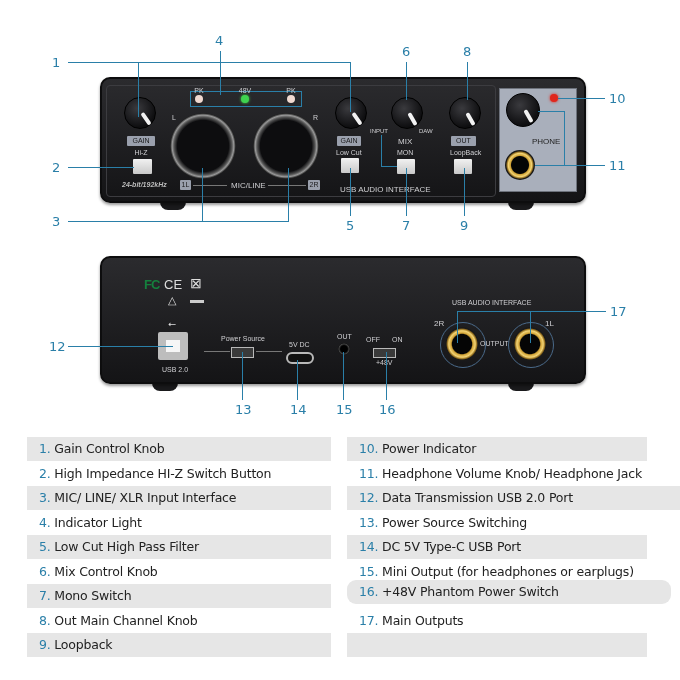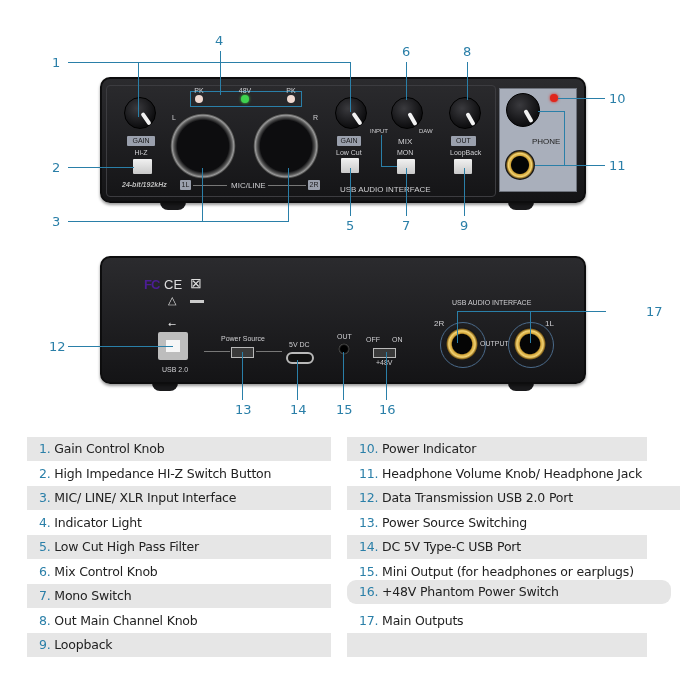--- a/index.html
+++ b/index.html
@@ -130,21 +130,21 @@
 <div class="callout" style="left:609px;top:158px;">11</div>
 <div class="line" style="left:538px;top:111px;width:26px;height:1px;"></div>
 <div class="line" style="left:564px;top:111px;width:1px;height:54px;"></div>
 <div class="line" style="left:535px;top:165px;width:70px;height:1px;"></div>
 
 <div>
   <div class="foot" style="left:152px;top:379px;"></div>
   <div class="foot" style="left:508px;top:379px;"></div>
   <div class="device" style="left:100px;top:256px;width:482px;height:124px;"></div>
 
-  <div class="abs" style="left:144px;top:277px;color:#4c1d95;font-size:13px;font-weight:bold;letter-spacing:-1px;">FC</div>
+  <div class="abs" style="left:144px;top:277px;color:#15803d;font-size:13px;font-weight:bold;letter-spacing:-1px;">FC</div>
   <div class="abs" style="left:164px;top:277px;color:#ddd;font-size:13px;">CE</div>
   <div class="abs" style="left:190px;top:275px;color:#ddd;font-size:14px;">⊠</div>
   <div class="abs" style="left:168px;top:294px;color:#ddd;font-size:11px;">△</div>
   <div class="abs" style="left:190px;top:300px;width:14px;height:3px;background:#ccc;"></div>
 
   <div class="abs" style="left:168px;top:318px;color:#ddd;font-size:10px;">⭠</div>
   <div class="abs" style="left:158px;top:332px;width:30px;height:28px;background:#bdbdbd;border-radius:2px;">
     <div class="abs" style="left:8px;top:8px;width:14px;height:12px;background:#f6f6f6;"></div>
   </div>
   <div class="lbl" style="left:162px;top:366px;">USB 2.0</div>
@@ -183,21 +183,21 @@
 
 <div class="callout" style="left:290px;top:402px;">14</div>
 <div class="line" style="left:297px;top:360px;width:1px;height:40px;"></div>
 
 <div class="callout" style="left:336px;top:402px;">15</div>
 <div class="line" style="left:343px;top:352px;width:1px;height:48px;"></div>
 
 <div class="callout" style="left:379px;top:402px;">16</div>
 <div class="line" style="left:386px;top:352px;width:1px;height:48px;"></div>
 
-<div class="callout" style="left:610px;top:304px;margin-left:36px;">17</div>
+<div class="callout" style="left:610px;top:304px;">17</div>
 <div class="line" style="left:457px;top:311px;width:149px;height:1px;"></div>
 <div class="line" style="left:457px;top:311px;width:1px;height:32px;"></div>
 <div class="line" style="left:530px;top:311px;width:1px;height:32px;"></div>
 
 <div>
   <div class="legend-row shade" style="left:27px;top:437px;width:304px;"><span class="num">1.</span> <span>Gain Control Knob</span></div>
   <div class="legend-row" style="left:27px;top:462px;width:304px;"><span class="num">2.</span> <span>High Impedance HI-Z Switch Button</span></div>
   <div class="legend-row shade" style="left:27px;top:486px;width:304px;"><span class="num">3.</span> <span>MIC/ LINE/ XLR Input Interface</span></div>
   <div class="legend-row" style="left:27px;top:511px;width:304px;"><span class="num">4.</span> <span>Indicator Light</span></div>
   <div class="legend-row shade" style="left:27px;top:535px;width:304px;"><span class="num">5.</span> <span>Low Cut High Pass Filter</span></div>

